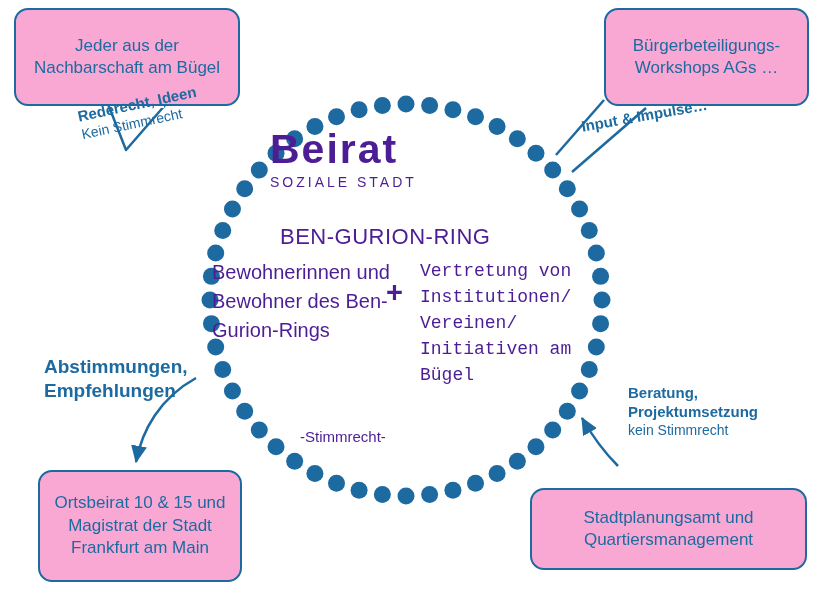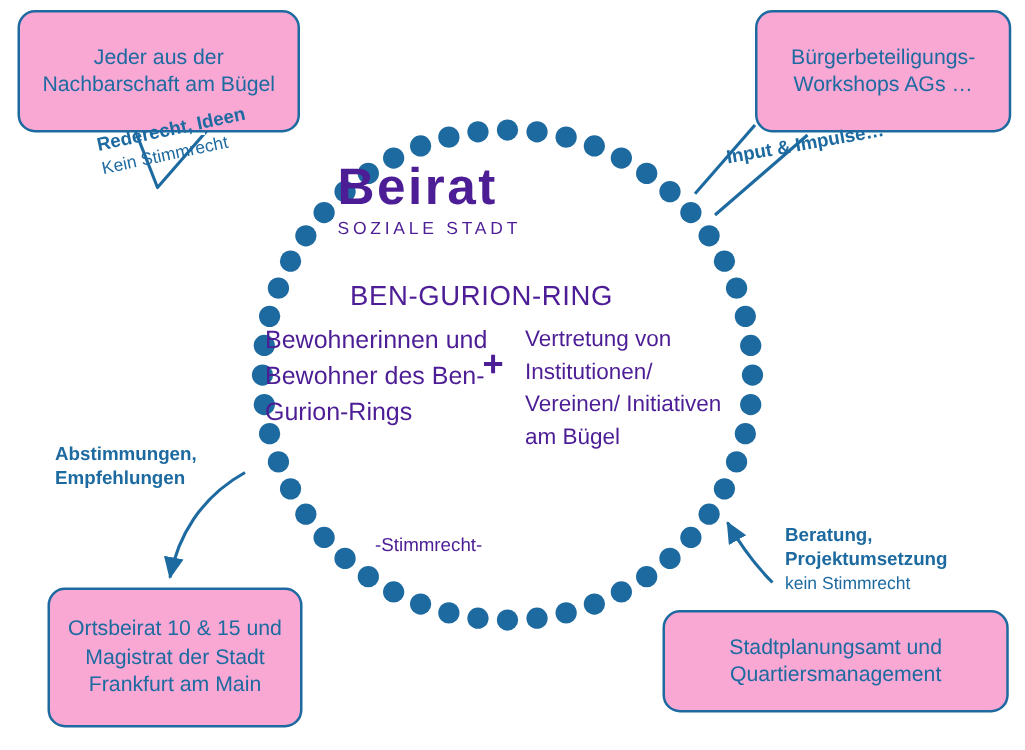--- a/index.html
+++ b/index.html
@@ -71,25 +71,25 @@
     left: 580px; top: 118px;
     width: 160px;
     font-size: 15px;
     font-weight: bold;
     transform: rotate(-10deg);
     transform-origin: left top;
   }
   #label-abstimmungen {
     left: 44px; top: 355px;
     width: 160px;
-    font-size: 15px;
+    font-size: 19px;
     font-weight: bold;
   }
   #label-beratung {
-    left: 628px; top: 420px;
+    left: 628px; top: 384px;
     width: 180px;
     font-size: 15px;
     font-weight: bold;
   }
   #label-beratung .sub {
     font-weight: normal;
     font-size: 14px;
   }
 
   
@@ -123,20 +123,21 @@
   }
   #plus-sign {
     left: 386px; top: 276px; width: 30px;
     font-size: 29px;
     font-weight: bold;
   }
   #col-right {
     left: 420px; top: 258px; width: 176px;
     font-size: 18px;
     line-height: 1.45;
+    font-family: Liberation Mono, monospace;
   }
   #stimmrecht {
     left: 300px; top: 428px; width: 220px;
     font-size: 15px;
   }
 
   svg.layer {
     position: absolute;
     left: 0; top: 0;
     width: 820px;

